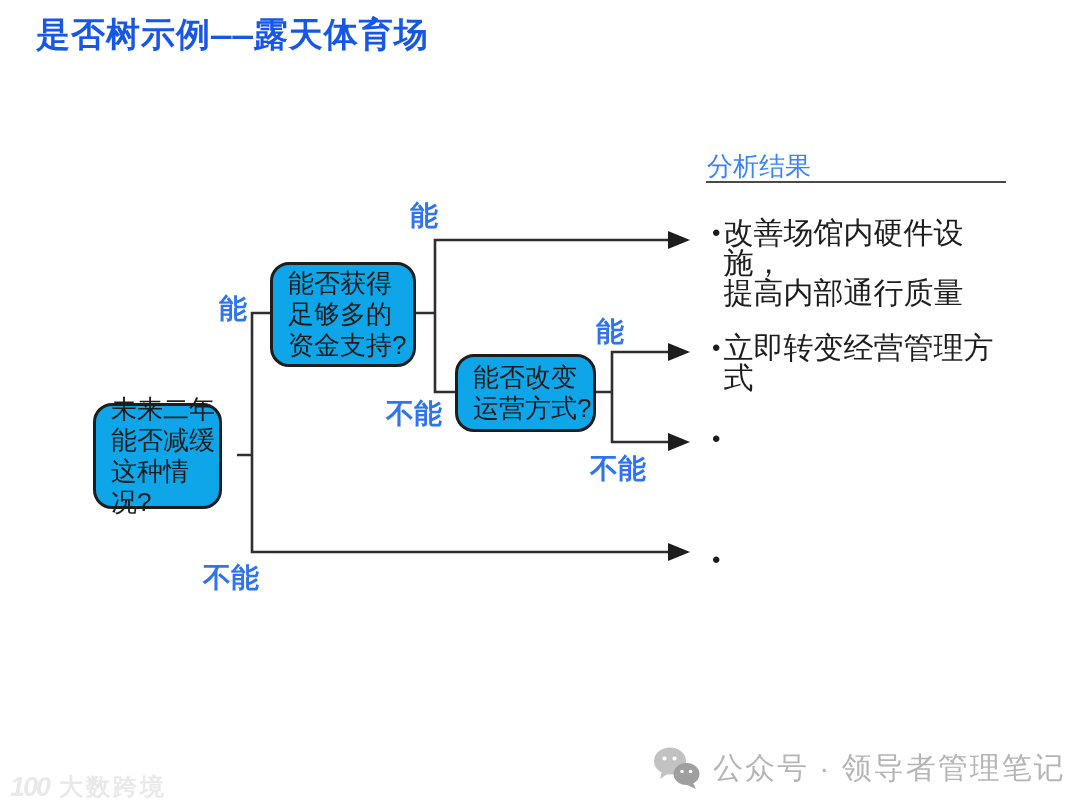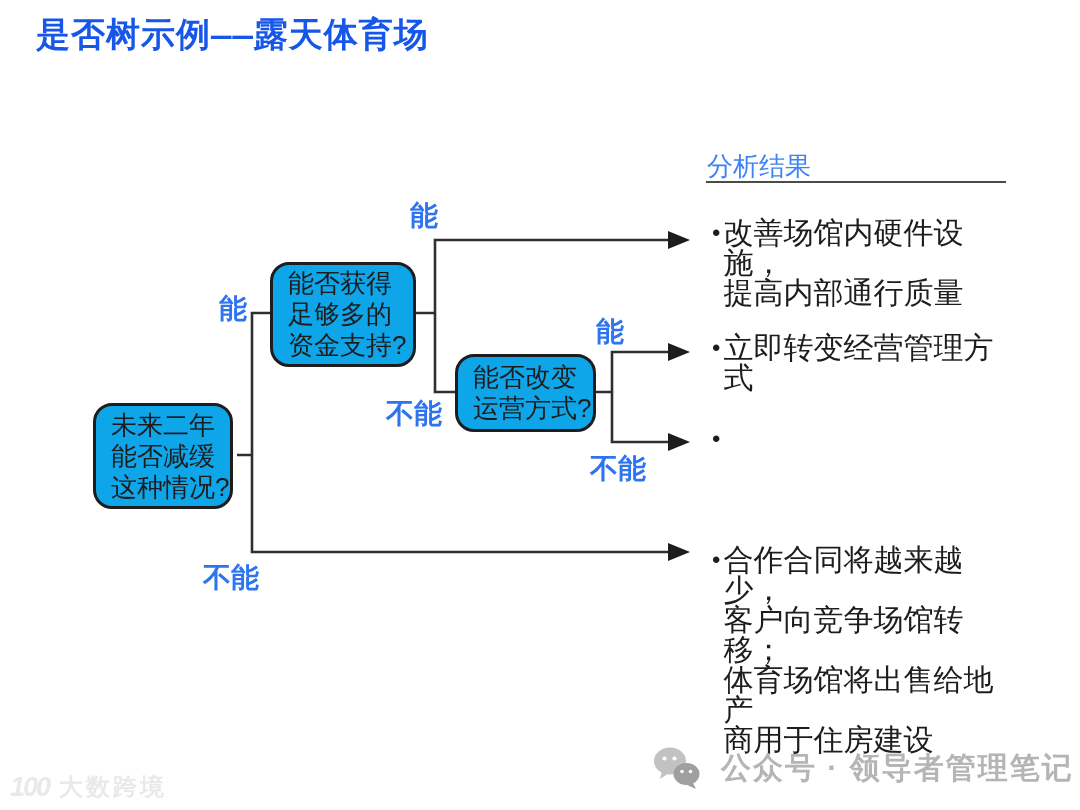--- a/index.html
+++ b/index.html
@@ -20,21 +20,21 @@
     left:706px;top:181px;width:300px;height:2px;background:#4a4a4a;
   }
   .node{
     border:3px solid #1d1d1d;border-radius:19px;background:#0ea5e9;
     display:flex;align-items:center;box-sizing:border-box;
   }
   .node-text{
     padding-left:15px;font-size:26px;line-height:31px;color:#1d1d1d;
     white-space:pre-line;text-align:left;
   }
-  #node-root{left:93px;top:403px;width:140px;height:106px;}
+  #node-root{left:93px;top:403px;width:129px;height:106px;}
   #node-funding{left:270px;top:262px;width:146px;height:105px;}
   #node-operation{left:455px;top:354px;width:141px;height:78px;}
   .branch-label{
     font-size:28px;font-weight:600;color:#2e74f0;white-space:nowrap;
   }
   #label-can-root{left:219px;top:290px;}
   #label-can-funding{left:410px;top:197px;}
   #label-cannot-funding{left:386px;top:395px;}
   #label-can-operation{left:596px;top:313px;}
   #label-cannot-operation{left:590px;top:450px;}
@@ -54,21 +54,21 @@
     left:10px;top:771px;display:flex;align-items:center;color:#e9e9e9;
   }
   .watermark .wm-logo{
     font-size:27px;font-weight:bold;font-style:italic;letter-spacing:-2px;margin-right:10px;
   }
   .watermark .wm-text{font-size:24px;font-weight:bold;letter-spacing:3px;}
   .footer-right{
     left:653px;top:746px;display:flex;align-items:center;
   }
   .wechat-label{
-    font-size:30px;color:#b5b5b5;margin-left:20px;letter-spacing:2px;white-space:nowrap;font-weight:bold;
+    font-size:30px;color:#b5b5b5;margin-left:12px;letter-spacing:2px;white-space:nowrap;
   }
   svg{display:block;}
 </style>
 </head>
 <body>
 
 <svg class="abs" style="left:0;top:0;" width="1080" height="810" viewBox="0 0 1080 810">
 
   <path d="M237 455 L252 455 M270 313 L252 313 L252 552 L670 552" fill="none" stroke="#2f2f2f" stroke-width="2.6"></path>
 
@@ -116,24 +116,20 @@
 </div>
 <div id="result-2" class="abs result">
   <span class="bullet">•</span>
   <div class="result-text">立即转变经营管理方式</div>
 </div>
 <div id="result-3" class="abs result">
   <span class="bullet">•</span>
 </div>
 <div id="result-4" class="abs result">
   <span class="bullet">•</span>
-  <div class="result-text">合作合同将越来越少，
-客户向竞争场馆转移；
-体育场馆将出售给地产
-商用于住房建设</div>
 </div>
 
 <div class="abs watermark">
   <span class="wm-logo">100</span>
   <span class="wm-text">大数跨境</span>
 </div>
 
 <div class="abs footer-right">
   <svg width="48" height="44" viewBox="0 0 48 44">
     <ellipse cx="17" cy="15" rx="16" ry="13.5" fill="#c2c2c2"></ellipse>

